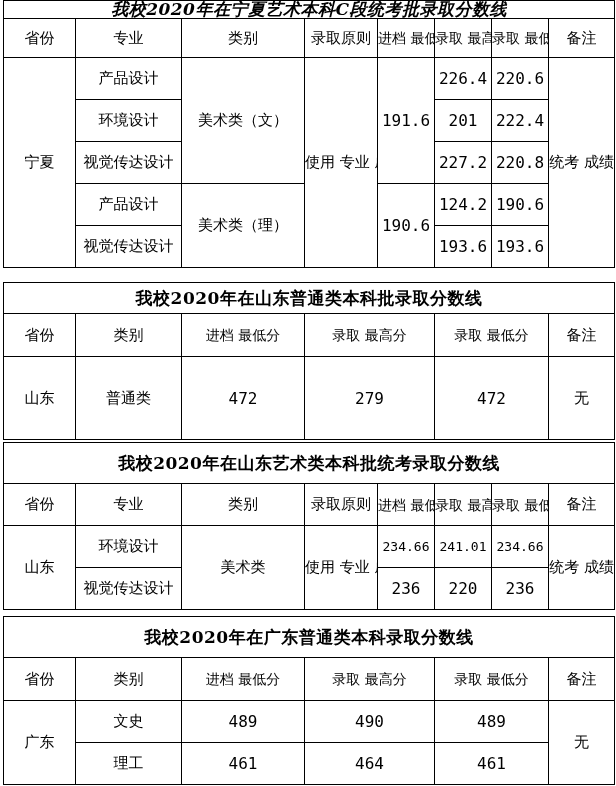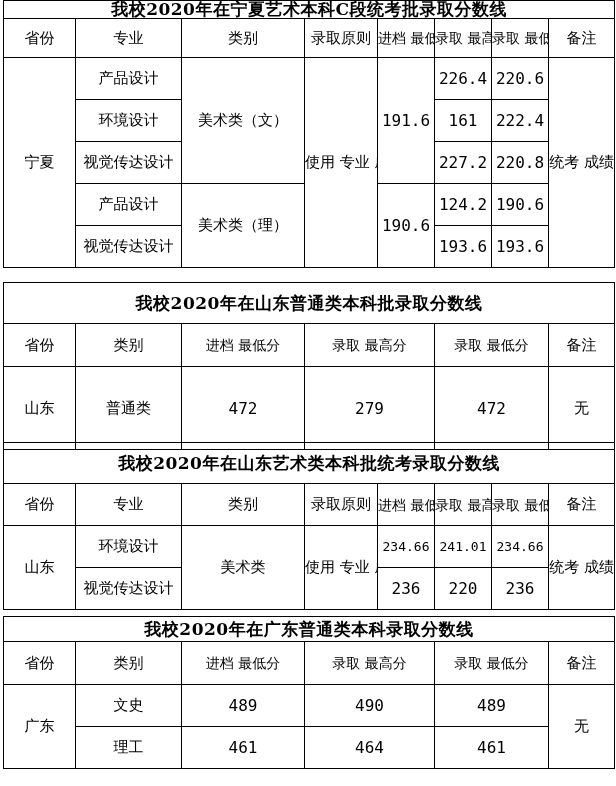--- a/index.html
+++ b/index.html
@@ -22,21 +22,21 @@
     <col style="width:72px">
       <col style="width:106px">
       <col style="width:123px">
       <col style="width:73px">
     <col style="width:57px">
       <col style="width:57px">
       <col style="width:57px">
       <col style="width:66px">
   </colgroup>
   <tbody>
-      <tr style="height:15px;">
+      <tr style="height:15px;font-style:italic;">
     <td colspan="8" class="title">我校2020年在宁夏艺术本科C段统考批录取分数线</td>
   </tr>
   <tr style="height:39px;">
     <td>省份</td>
     <td>专业</td>
     <td>类别</td>
     <td>录取原则</td>
     <td class="ml small">进档
 最低分</td>
     <td class="ml small">录取
@@ -53,21 +53,21 @@
 专业
 成绩</td>
     <td rowspan="3" class="num">191.6</td>
     <td class="num">226.4</td>
     <td class="num">220.6</td>
     <td rowspan="5" class="ml">统考
 成绩</td>
   </tr>
   <tr style="height:42px;">
     <td>环境设计</td>
-    <td class="num">161</td>
+    <td class="num">201</td>
     <td class="num">222.4</td>
   </tr>
   <tr style="height:42px;">
     <td>视觉传达设计</td>
     <td class="num">227.2</td>
     <td class="num">220.8</td>
   </tr>
   <tr style="height:42px;">
     <td>产品设计</td>
     <td rowspan="2">美术类（理）</td>
@@ -86,21 +86,21 @@
 <table class="tbl" style="top:282px;">
   <colgroup>
     <col style="width:72px">
       <col style="width:106px">
       <col style="width:123px">
     <col style="width:130px">
       <col style="width:114px">
       <col style="width:66px">
   </colgroup>
   <tbody>
-      <tr style="height:41px;">
+      <tr style="height:31px;">
     <td colspan="6" class="title">我校2020年在山东普通类本科批录取分数线</td>
   </tr>
   <tr style="height:43px;">
     <td>省份</td>
     <td>类别</td>
     <td class="ml small">进档
 最低分</td>
     <td class="ml small">录取
 最高分</td>
     <td class="ml small">录取
@@ -171,21 +171,21 @@
 <table class="tbl" style="top:616px;">
   <colgroup>
     <col style="width:72px">
       <col style="width:106px">
       <col style="width:123px">
     <col style="width:130px">
       <col style="width:114px">
       <col style="width:66px">
   </colgroup>
   <tbody>
-      <tr style="height:25px;">
+      <tr style="height:41px;">
     <td colspan="6" class="title">我校2020年在广东普通类本科录取分数线</td>
   </tr>
   <tr style="height:43px;">
     <td>省份</td>
     <td>类别</td>
     <td class="ml small">进档
 最低分</td>
     <td class="ml small">录取
 最高分</td>
     <td class="ml small">录取

